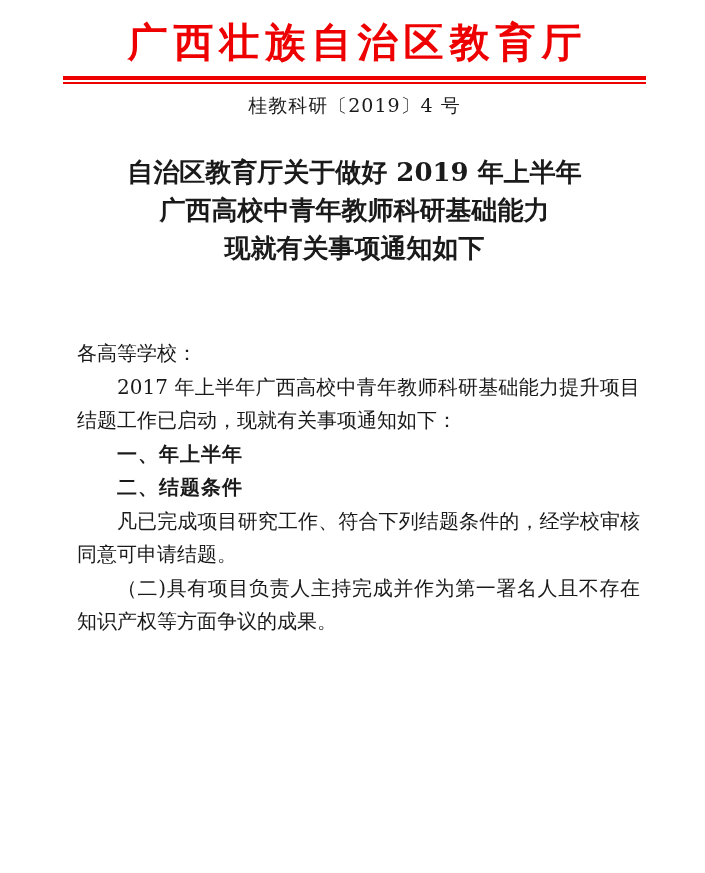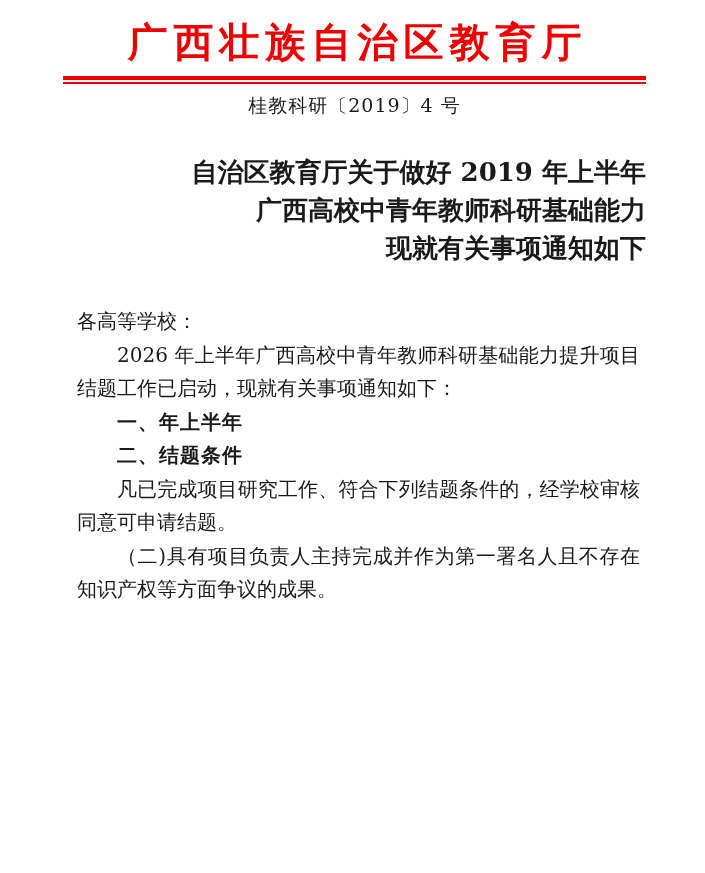--- a/index.html
+++ b/index.html
@@ -42,27 +42,27 @@
   }
   .doc-no {
     margin-top: 9px;
     text-align: center;
     font-size: 19px;
     line-height: 24px;
     letter-spacing: 1px;
   }
   .title {
     margin-top: 36px;
-    text-align: right;
+    text-align: center;
     font-weight: bold;
     font-size: 26px;
     line-height: 38px;
   }
   .body-text {
-    margin-top: 38px;
+    margin-top: 70px;
     padding: 0 6px 0 14px;
     font-size: 20px;
     line-height: 33.5px;
     text-align: justify;
   }
   .body-text p {
     margin: 0;
   }
   .para {
     text-indent: 2em;
@@ -97,21 +97,21 @@
   </header>
 
   <div class="title" role="heading" aria-level="1">
     <div class="title-line">自治区教育厅关于做好 2019 年上半年</div>
     <div class="title-line">广西高校中青年教师科研基础能力</div>
     <div class="title-line">现就有关事项通知如下</div>
   </div>
 
   <main class="body-text">
     <p class="salutation">各高等学校：</p>
-    <p class="para">2026 年上半年广西高校中青年教师科研基础能力提升项目结题工作已启动，现就有关事项通知如下：</p>
+    <p class="para">2017 年上半年广西高校中青年教师科研基础能力提升项目结题工作已启动，现就有关事项通知如下：</p>
     <p class="sec-heading">一、年上半年</p>
     <p class="sec-heading">二、结题条件</p>
     <p class="para">凡已完成项目研究工作、符合下列结题条件的，经学校审核同意可申请结题。</p>
     <p class="para">（二)具有项目负责人主持完成并作为第一署名人且不存在知识产权等方面争议的成果。</p>
   </main>
 
   <div class="foot-rule"></div>
 
 </div>
 

